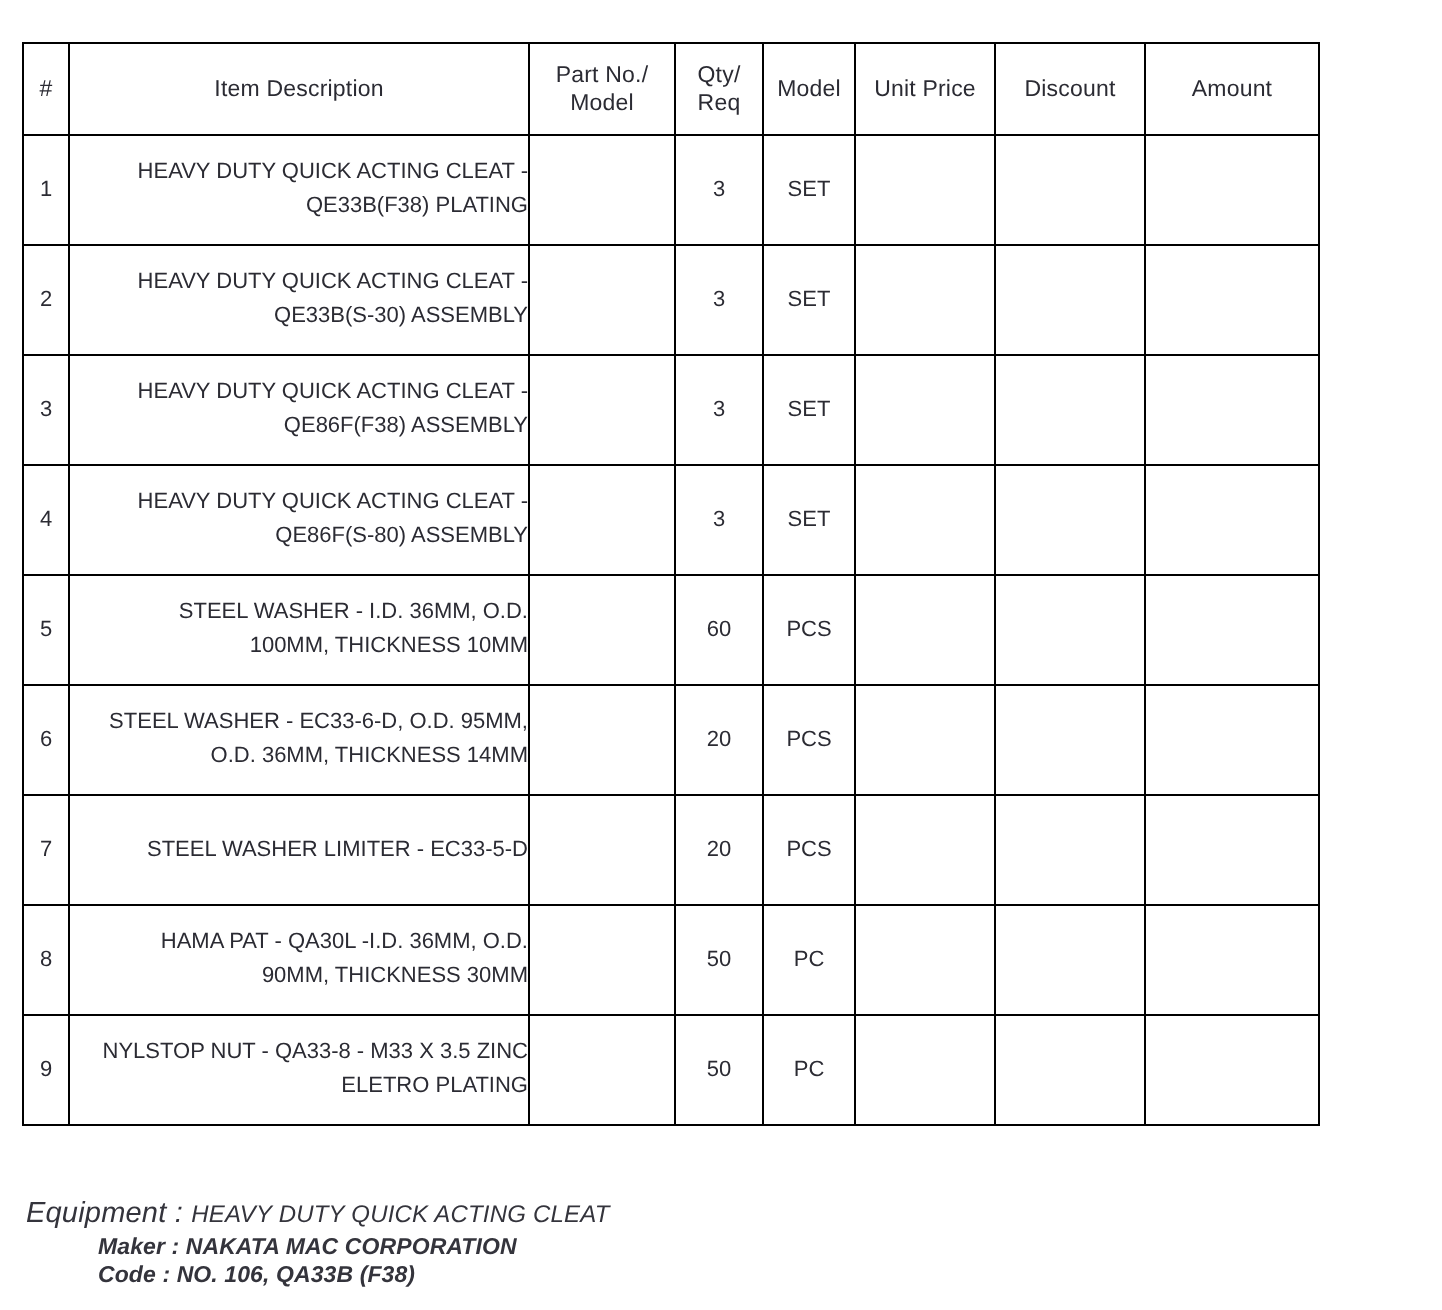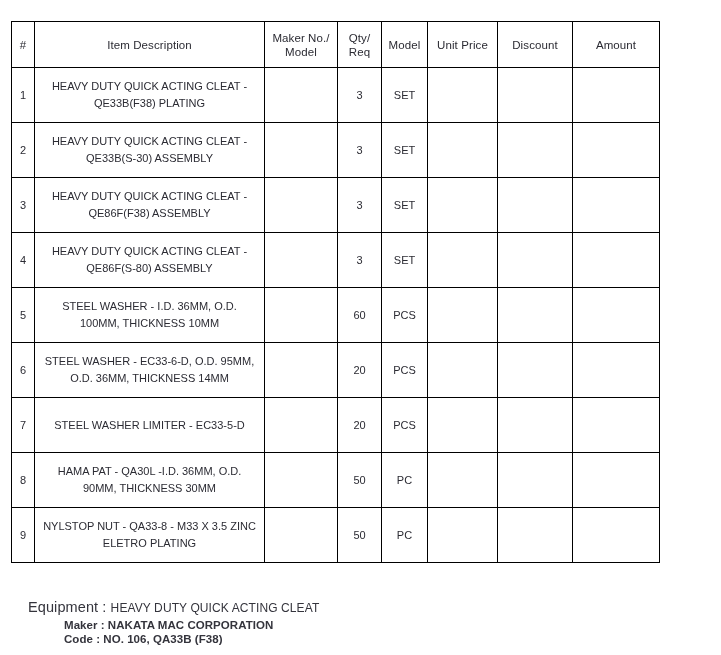--- a/index.html
+++ b/index.html
@@ -68,38 +68,39 @@
   .hdr-txt { display: block; padding: 0 3px; }
 
   
   table.items tbody tr { height: 55px; }
 
   td.idx {
     text-align: center;
     font-size: 11px;
   }
   td.desc {
-    text-align: center;
+    text-align: right;
     font-size: 11px;
     line-height: 17px;
     padding: 0 5px 0 7px;
   }
   td.desc .d-line { display: block; white-space: nowrap; }
   td.part, td.price, td.disc, td.amount { }
   td.qty, td.unit {
     text-align: center;
     font-size: 11px;
   }
 
   
   .footer {
     position: absolute;
-    left: 28px;
+    left: 13px;
     top: 597px;
     width: 690px;
+    font-style: italic;
   }
   .foot-line {
     white-space: nowrap;
     color: #34343c;
   }
   .foot-line.equipment {
     line-height: 19px;
   }
   .foot-line .lbl-big {
     font-size: 14.5px;
@@ -136,21 +137,21 @@
       </colgroup>
       <thead>
         <tr>
           <th>
             <span class="hdr-txt">#</span>
           </th>
           <th>
             <span class="hdr-txt">Item Description</span>
           </th>
           <th>
-            <span class="hdr-txt">Maker No./</span>
+            <span class="hdr-txt">Part No./</span>
             <span class="hdr-txt">Model</span>
           </th>
           <th>
             <span class="hdr-txt">Qty/</span>
             <span class="hdr-txt">Req</span>
           </th>
           <th>
             <span class="hdr-txt">Model</span>
           </th>
           <th>

